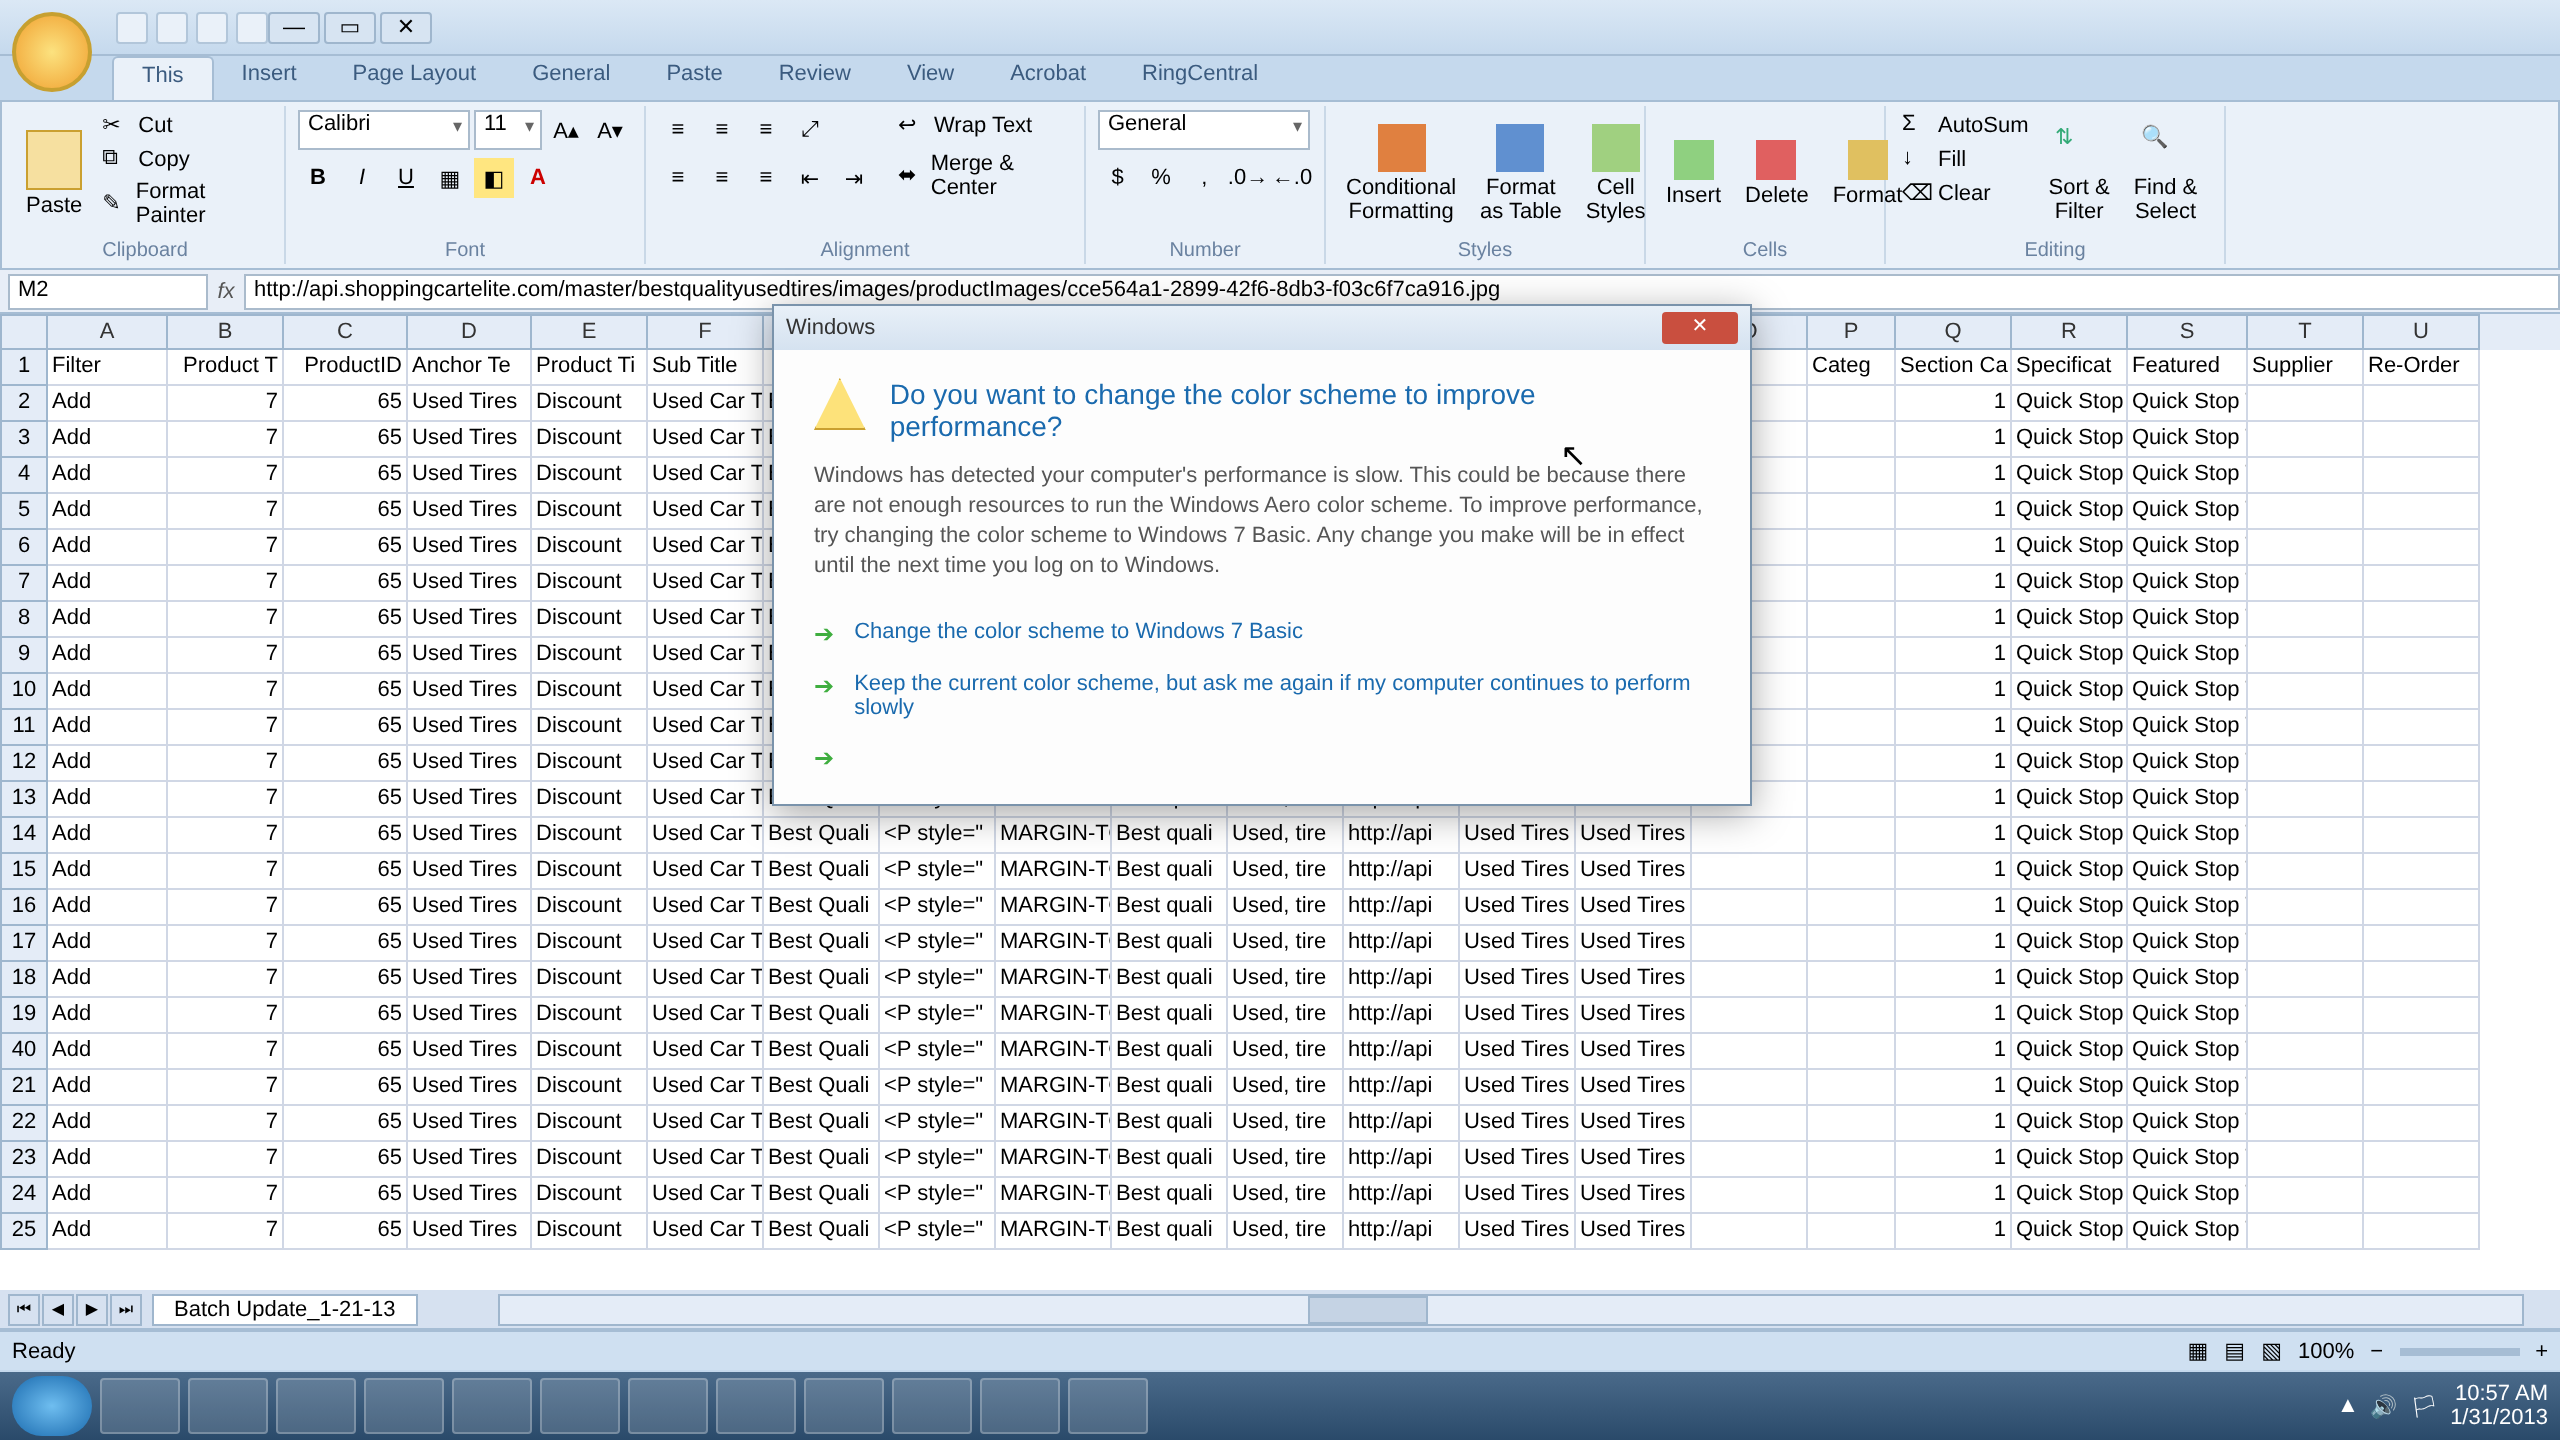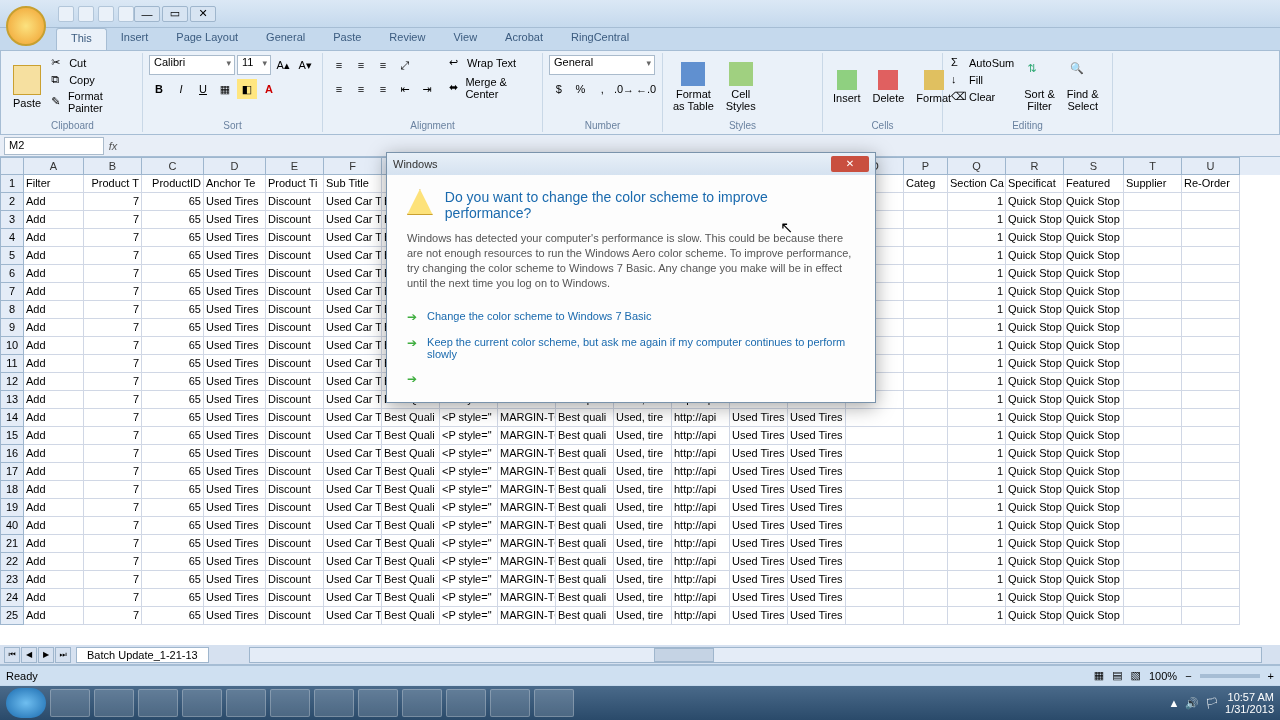--- a/index.html
+++ b/index.html
@@ -143,21 +143,21 @@
         <div class="tbtn">
             <u>U</u>
           </div>
         <div class="tbtn">▦</div>
         <div class="tbtn" style="background:#ffe680">◧</div>
         <div class="tbtn" style="color:#c00">
             <b>A</b>
           </div>
       </div>
     </div>
-    <div class="ribgroup-label">Sort</div>
+    <div class="ribgroup-label">Font</div>
   </div>
   <div class="ribgroup" style="width:220px">
     <div class="ribgroup-content">
       <div class="col" style="gap:4px">
         <div class="row">
           <div class="tbtn">≡</div>
           <div class="tbtn">≡</div>
           <div class="tbtn">≡</div>
           <div class="tbtn">⤢</div>
         </div>
@@ -191,20 +191,25 @@
         <div class="tbtn">,</div>
         <div class="tbtn">.0→</div>
         <div class="tbtn">←.0</div>
       </div>
     </div>
     <div class="ribgroup-label">Number</div>
   </div>
   <div class="ribgroup" style="width:160px">
     <div class="ribgroup-content">
       <div class="bigbtn">
+          <span class="icon" style="background:#e08040;width:24px;height:24px"></span>
+          <span style="text-align:center;white-space:pre">Conditional
+Formatting</span>
+        </div>
+      <div class="bigbtn">
           <span class="icon" style="background:#6090d0;width:24px;height:24px"></span>
           <span style="text-align:center;white-space:pre">Format
 as Table</span>
         </div>
       <div class="bigbtn">
           <span class="icon" style="background:#a0d080;width:24px;height:24px"></span>
           <span style="text-align:center;white-space:pre">Cell
 Styles</span>
         </div>
     </div>
@@ -254,20 +259,21 @@
 Select</span>
         </div>
     </div>
     <div class="ribgroup-label">Editing</div>
   </div>
 </div>
 
 <div class="fbar">
   <div class="namebox">M2</div>
   <div class="fxlabel">fx</div>
+  <div class="formula">http://api.shoppingcartelite.com/master/bestqualityusedtires/images/productImages/cce564a1-2899-42f6-8db3-f03c6f7ca916.jpg</div>
 </div>
 
 <div class="gridwrap">
   <div class="colheads" id="colheads">
       <div class="corner"></div>
       <div class="ch" style="width: 60px;">A</div>
       <div class="ch" style="width: 58px;">B</div>
       <div class="ch" style="width: 62px;">C</div>
       <div class="ch" style="width: 62px;">D</div>
       <div class="ch" style="width: 58px;">E</div>

